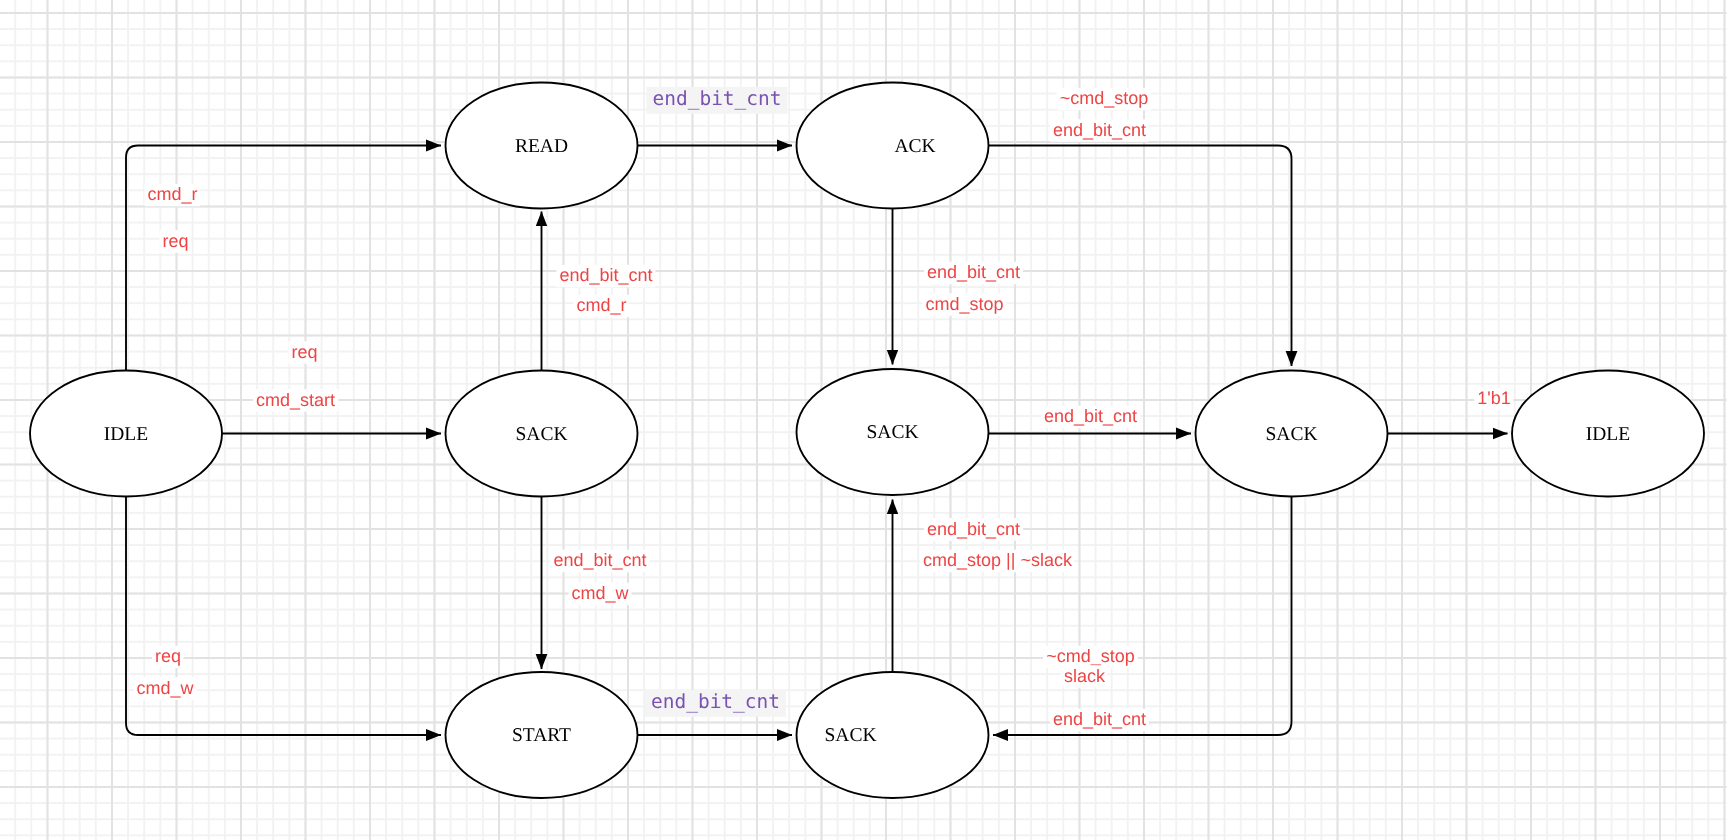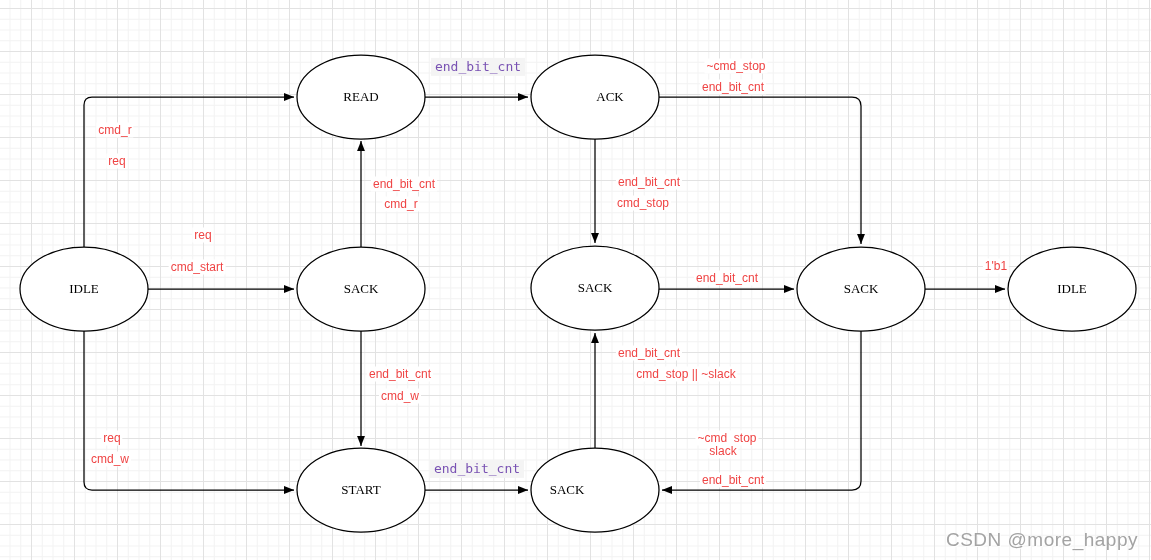--- a/index.html
+++ b/index.html
@@ -123,16 +123,15 @@
 
   <div class="edge-label" style="left:996px;top:266px">1'b1</div>
 
   <div class="edge-label" style="left:727px;top:438px">~cmd_stop</div>
   <div class="edge-label" style="left:723px;top:451px">slack</div>
   <div class="edge-label" style="left:733px;top:480px">end_bit_cnt</div>
 
   <div class="edge-label code" style="left:477px;top:469px">end_bit_cnt</div>
 
   <div class="edge-label" style="left:649px;top:353px">end_bit_cnt</div>
-  <div class="edge-label" style="left:686px;top:374px">cmd_stop || ~slack</div>
+  <div class="edge-label" style="left:665px;top:374px">cmd_stop || ~slack</div>
 
-  <div class="watermark">CSDN @more_happy</div>
 </div>
 
 </body></html>

